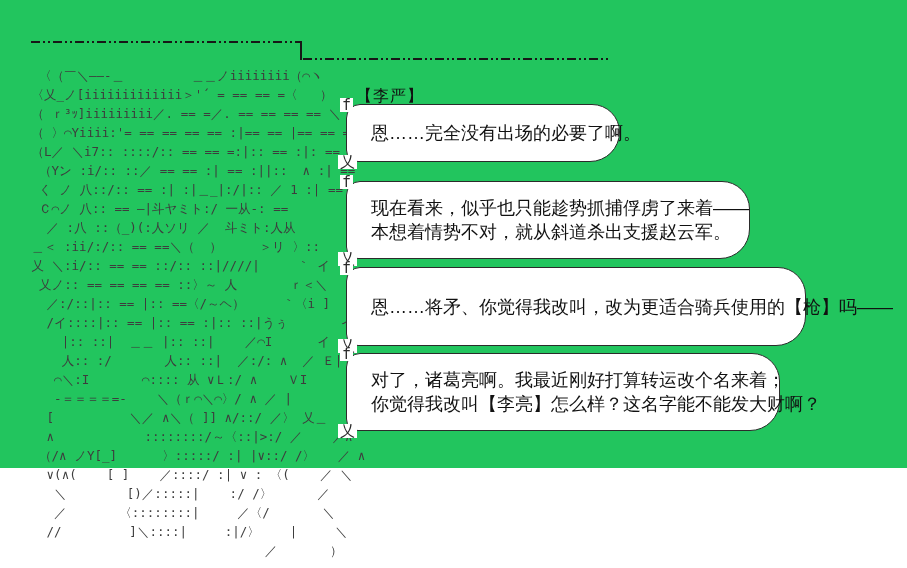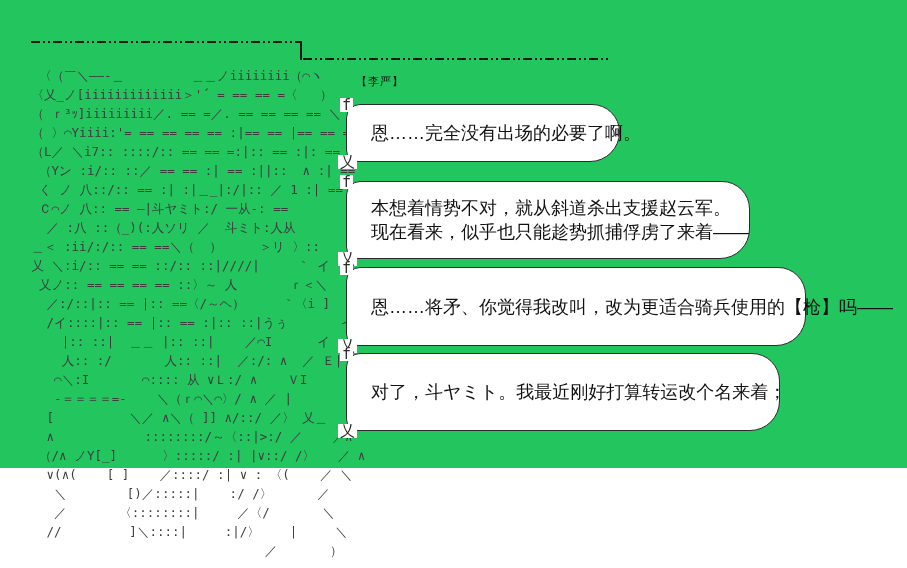--- a/index.html
+++ b/index.html
@@ -37,22 +37,22 @@
     font-size: 12.5px;
     line-height: 19px;
     color: #3d3d3d;
     letter-spacing: 0;
     white-space: pre;
   }
 
   
   #speaker-name {
     position: absolute;
-    left: 356px; top: 74px;
-    font-size: 11px;
+    left: 356px; top: 86px;
+    font-size: 16px;
     color: #111;
     letter-spacing: 1px;
   }
 
   
   .bubble {
     position: absolute;
     border: 1.6px solid #2b2b2b;
     border-radius: 14px 28px 30px 12px;
     background: #ffffff;
@@ -124,30 +124,31 @@
   <div id="speaker-name">【李严】</div>
 
   <div class="bubble" id="bubble-1">
     <span class="tail tail-top">f</span>
     <div class="line">恩……完全没有出场的必要了啊。</div>
     <span class="tail tail-bottom">乂</span>
   </div>
 
   <div class="bubble" id="bubble-2">
     <span class="tail tail-top">f</span>
+    <div class="line">现在看来，似乎也只能趁势抓捕俘虏了来着——</div>
     <div class="line">本想着情势不对，就从斜道杀出支援赵云军。</div>
-    <div class="line">现在看来，似乎也只能趁势抓捕俘虏了来着——</div>
     <span class="tail tail-bottom">乂</span>
   </div>
 
   <div class="bubble" id="bubble-3">
     <span class="tail tail-top">f</span>
     <div class="line">恩……将矛、你觉得我改叫，改为更适合骑兵使用的【枪】吗——</div>
     <span class="tail tail-bottom">乂</span>
   </div>
 
   <div class="bubble" id="bubble-4">
     <span class="tail tail-top">f</span>
-    <div class="line">对了，斗ヤミト。我最近刚好打算转运改个名来着；</div>
+    <div class="line">对了，诸葛亮啊。我最近刚好打算转运改个名来着；</div>
+    <div class="line">你觉得我改叫【李亮】怎么样？这名字能不能发大财啊？</div>
     <span class="tail tail-bottom">乂</span>
   </div>
 
 </div>
 
 </body></html>

